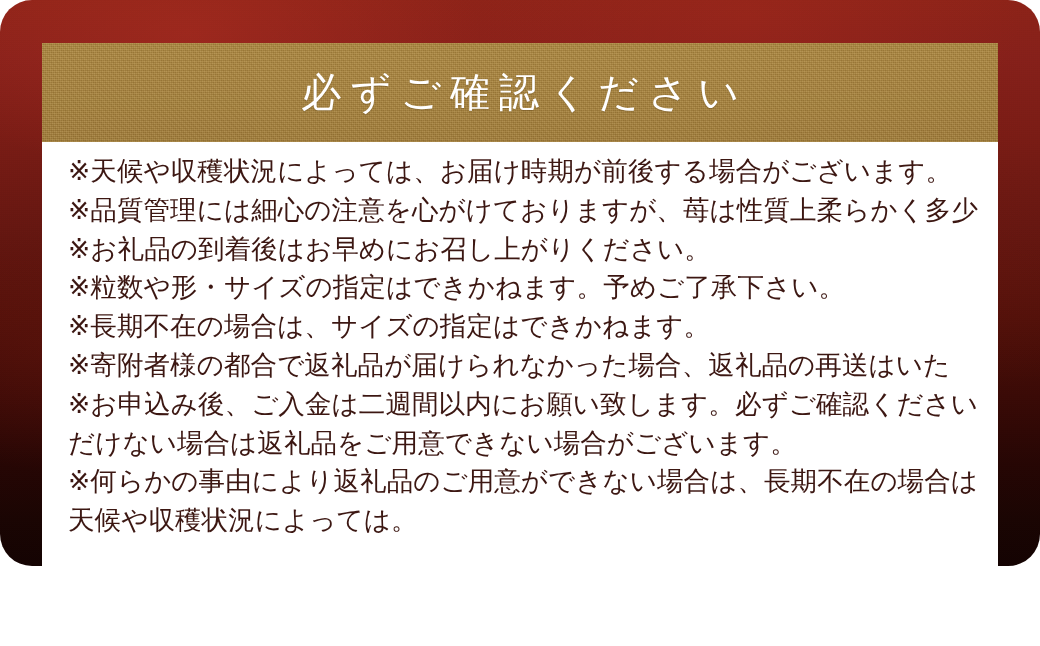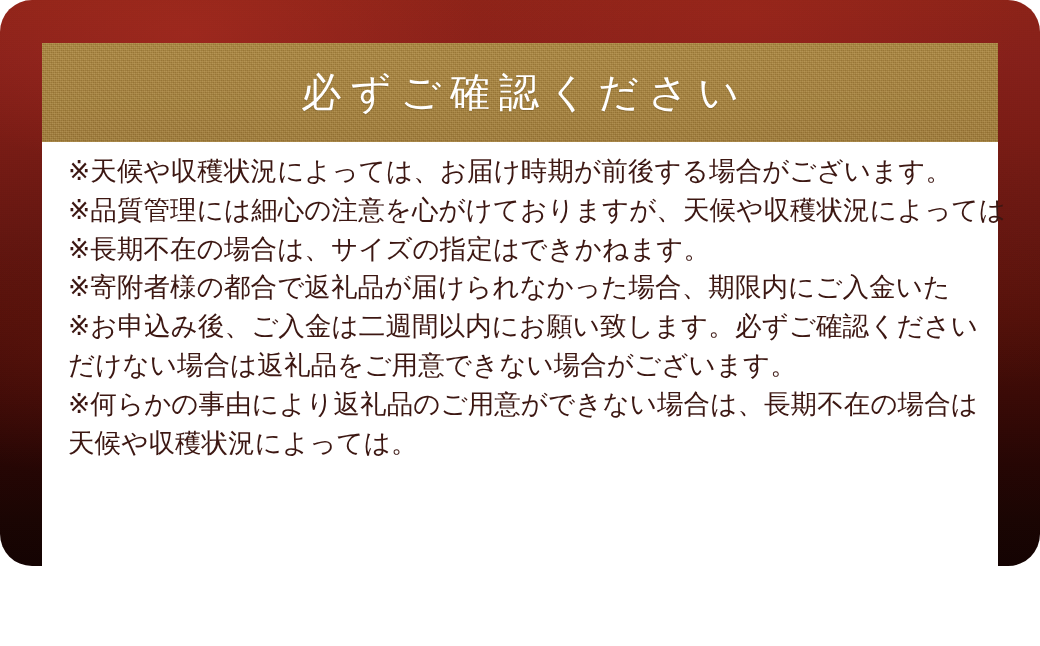--- a/index.html
+++ b/index.html
@@ -138,23 +138,25 @@
 
   <div class="card">
 
     <div class="card-header">
       <div class="card-title">必ずご確認ください</div>
     </div>
 
     <div class="card-body">
       <ul class="notice-list">
         <li class="notice-line">※天候や収穫状況によっては、お届け時期が前後する場合がございます。</li>
-        <li class="notice-line">※品質管理には細心の注意を心がけておりますが、天候や収穫状況によっては</li>
+        <li class="notice-line">※品質管理には細心の注意を心がけておりますが、苺は性質上柔らかく多少</li>
+        <li class="notice-line">※お礼品の到着後はお早めにお召し上がりください。</li>
+        <li class="notice-line">※粒数や形・サイズの指定はできかねます。予めご了承下さい。</li>
         <li class="notice-line">※長期不在の場合は、サイズの指定はできかねます。</li>
-        <li class="notice-line">※寄附者様の都合で返礼品が届けられなかった場合、期限内にご入金いた</li>
+        <li class="notice-line">※寄附者様の都合で返礼品が届けられなかった場合、返礼品の再送はいた</li>
         <li class="notice-line">※お申込み後、ご入金は二週間以内にお願い致します。必ずご確認ください</li>
         <li class="notice-line">だけない場合は返礼品をご用意できない場合がございます。</li>
         <li class="notice-line">※何らかの事由により返礼品のご用意ができない場合は、長期不在の場合は</li>
         <li class="notice-line">天候や収穫状況によっては。</li>
       </ul>
     </div>
 
   </div>
 
 </div>

